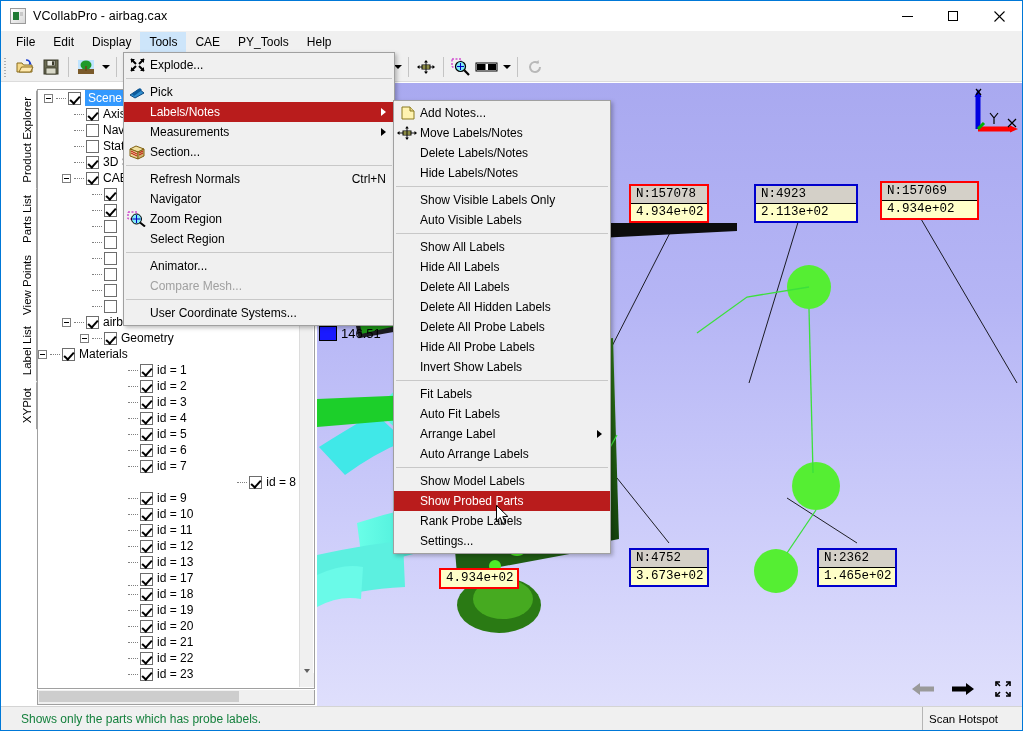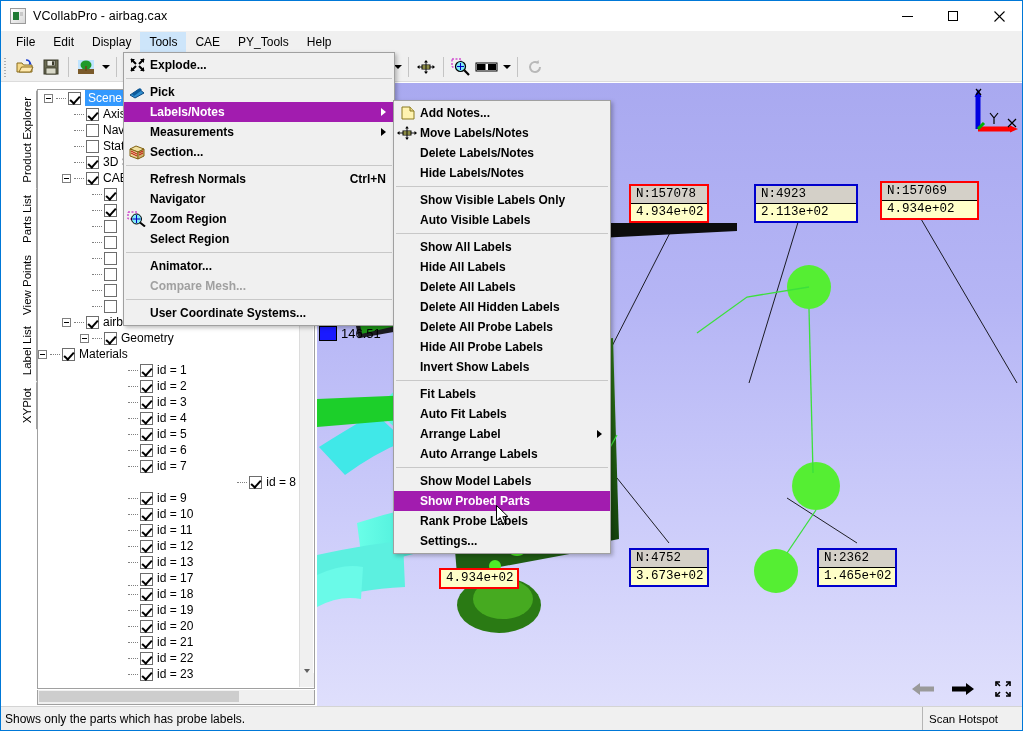--- a/index.html
+++ b/index.html
@@ -174,36 +174,36 @@
   
   #vpnav { position:absolute; right:8px; bottom:8px; display:flex; align-items:center; gap:18px; }
   .navbtn { width:22px; height:18px; cursor:default; display:flex; align-items:center; justify-content:center;}
 
   
   #statusbar {
     position:absolute; left:0; bottom:0; width:1021px; height:24px;
     background:#f0f0f0; border-top:1px solid #d4d4d4;
     display:flex; align-items:center;
   }
-  #status-text { font-size:12px; color:#000000; margin-left:4px; }
+  #status-text { font-size:12px; color:#15803d; margin-left:20px; }
   #status-right {
     margin-left:auto; height:23px; min-width:100px; border-left:1px solid #b5b5b5;
     display:flex; align-items:center; padding:0 6px; font-size:11.5px; color:#000;
   }
 
   
   .dropdown {
     position:absolute; background:#f0f0f0; border:1px solid #a0a0a0;
     box-shadow: 2px 2px 4px rgba(0,0,0,0.25); padding:2px 0; z-index:50;
   }
   .mi {
     display:flex; align-items:center; height:20px; padding:0 8px 0 0;
-    font-size:12px; color:#000; cursor:default; position:relative; white-space:nowrap;font-weight:bold;
-  }
-  .mi.hl { background:#a21caf; color:#fff; }
+    font-size:12px; color:#000; cursor:default; position:relative; white-space:nowrap;
+  }
+  .mi.hl { background:#b91c1c; color:#fff; }
   .mi.disabled { color:#a0a0a0; }
   .mi .ico { width:26px; height:18px; flex:0 0 auto; display:flex; align-items:center; justify-content:center; }
   .mi .txt { flex:1 1 auto; }
   .mi .accel { margin-left:26px; color:#000; }
   .mi .sub {
     margin-left:18px; width:0;height:0;
     border-top:4px solid transparent; border-bottom:4px solid transparent; border-left:5px solid #000;
   }
   .mi.hl .sub { border-left-color:#fff; }
   .msep { height:1px; background:#c8c8c8; margin:3px 2px; }

